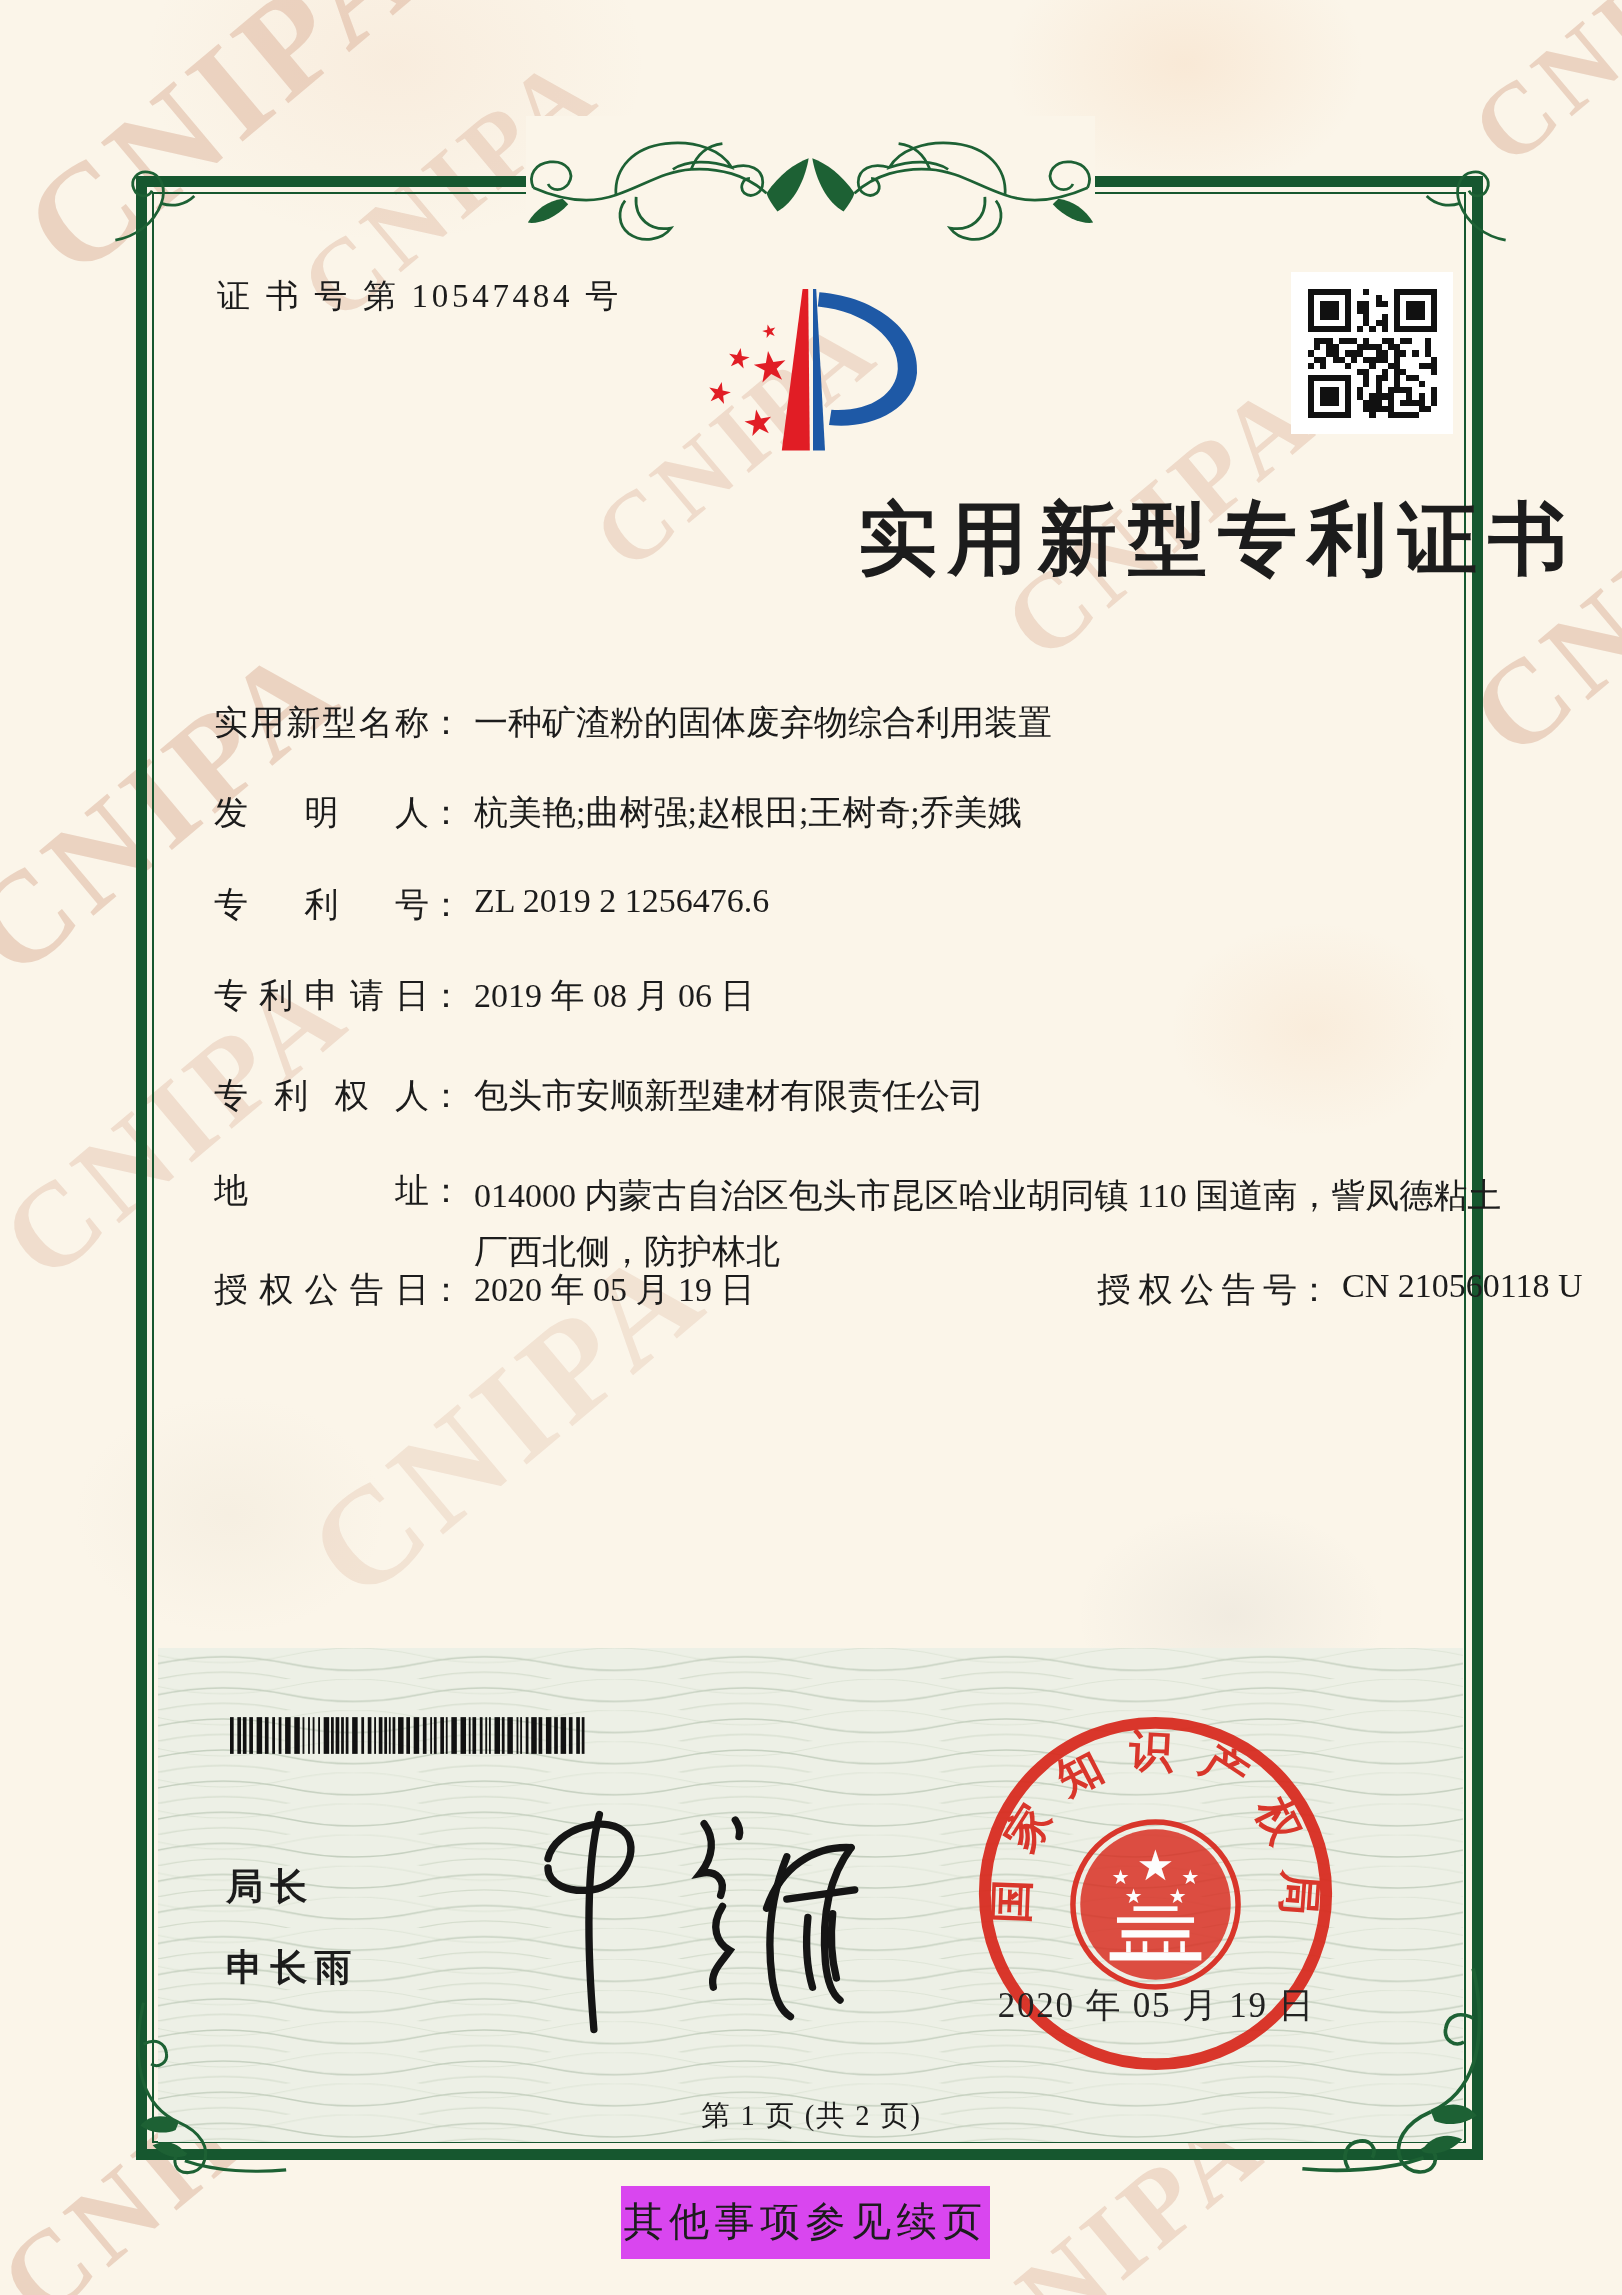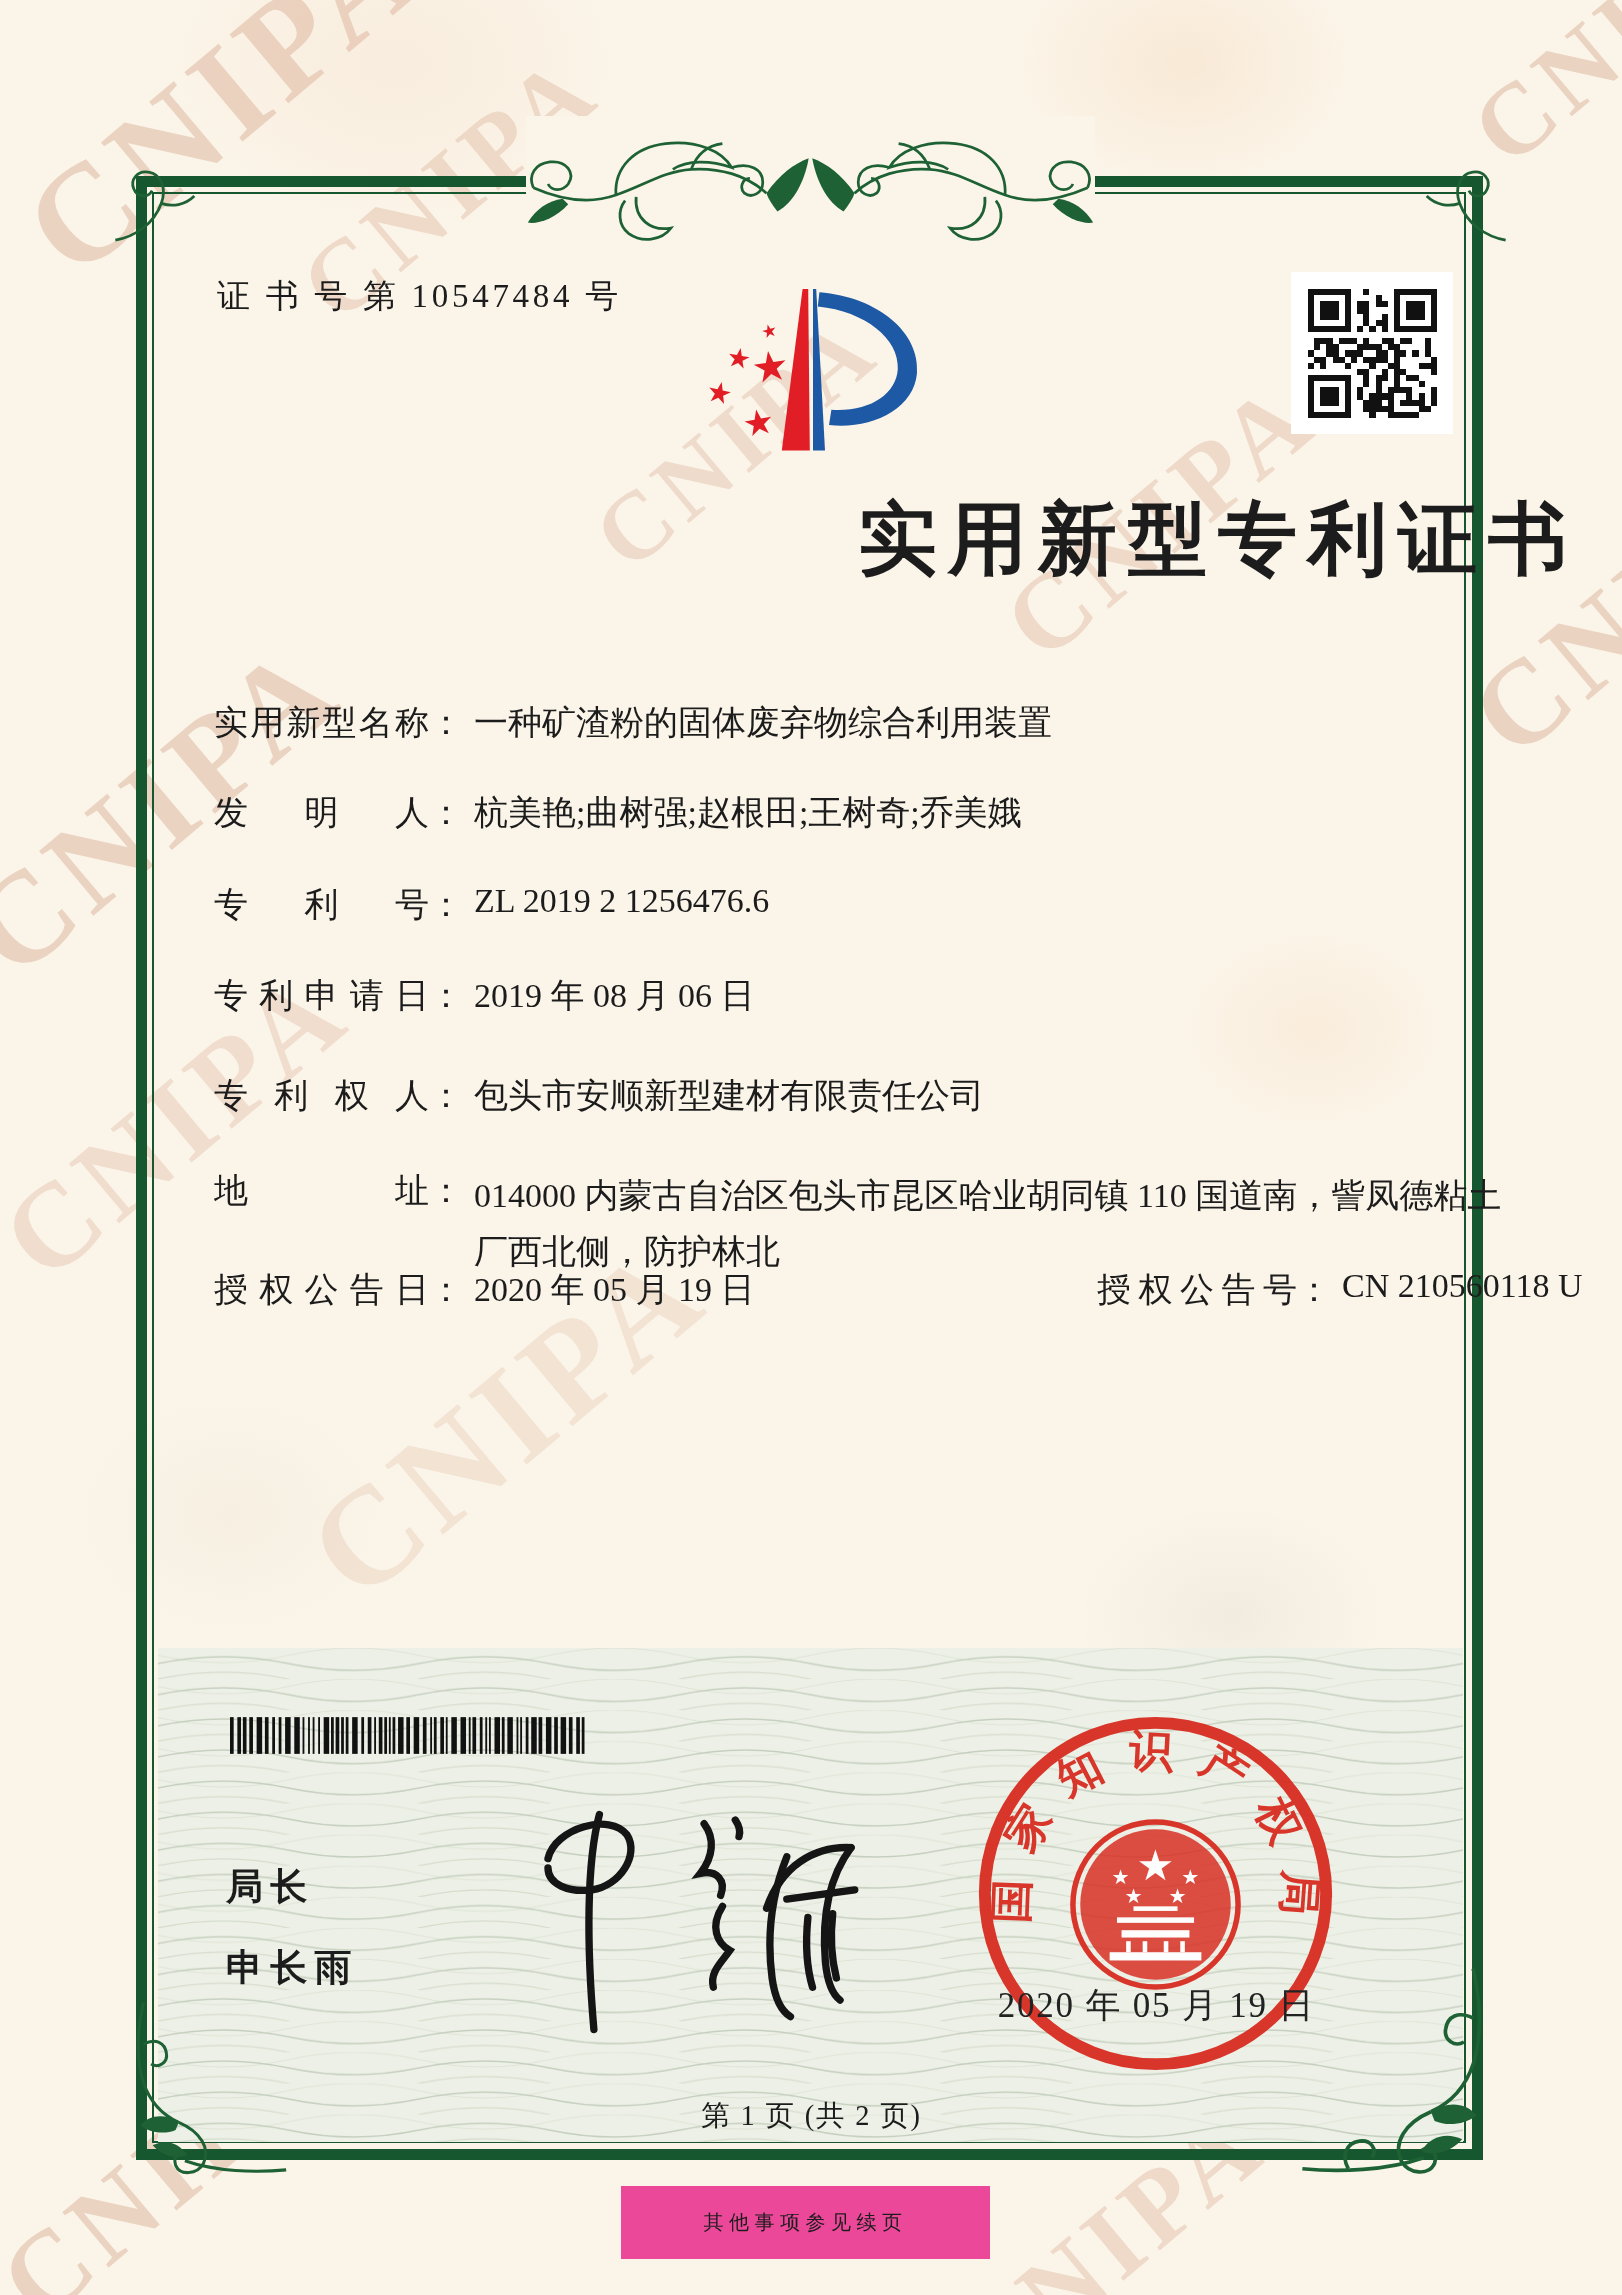--- a/index.html
+++ b/index.html
@@ -36,22 +36,22 @@
   .barcode{left:230px;top:1717px;z-index:2;}
   .director-title{left:226px;top:1862px;font-size:37px;font-family:"Liberation Sans","DejaVu Sans",sans-serif;
       font-weight:700;letter-spacing:7.3px;z-index:2;}
   .director-name{left:226px;top:1943px;font-size:37px;font-family:Liberation Sans, sans-serif;
       font-weight:700;letter-spacing:7.3px;z-index:2;}
   .signature{left:491px;top:1798px;z-index:2;}
   .seal{left:972px;top:1710px;width:367px;height:367px;z-index:3;opacity:0.93;}
   .seal-date{left:996px;top:1982px;width:321px;text-align:center;font-size:35px;letter-spacing:1.8px;
       color:#222;z-index:4;}
   .page-info{left:0;width:1623px;text-align:center;top:2097px;font-size:28.5px;letter-spacing:1.8px;z-index:2;}
-  .continuation{left:621px;top:2186px;width:369px;height:73px;background:#ec4899;text-align:center;
-      font-size:20px;line-height:72px;letter-spacing:5.5px;z-index:2;}
+  .continuation{left:621px;top:2186px;width:369px;height:73px;background:#d946ef;text-align:center;
+      font-size:40px;line-height:72px;letter-spacing:5.5px;z-index:2;}
   .orn{position:absolute;z-index:3;pointer-events:none;}
   .orn-top{left:526px;top:116px;width:569px;height:136px;background:#fbf5e9;}
   .orn-br{left:1293px;top:1963px;width:207px;height:225px;}
   .orn-bl{left:118px;top:1998px;width:179px;height:188px;transform:scaleX(-1);}
   .orn-tl{left:108px;top:152px;width:101px;height:101px;}
   .orn-tr{left:1412px;top:152px;width:101px;height:101px;transform:scaleX(-1);}
 </style>
 </head>
 <body>
 

